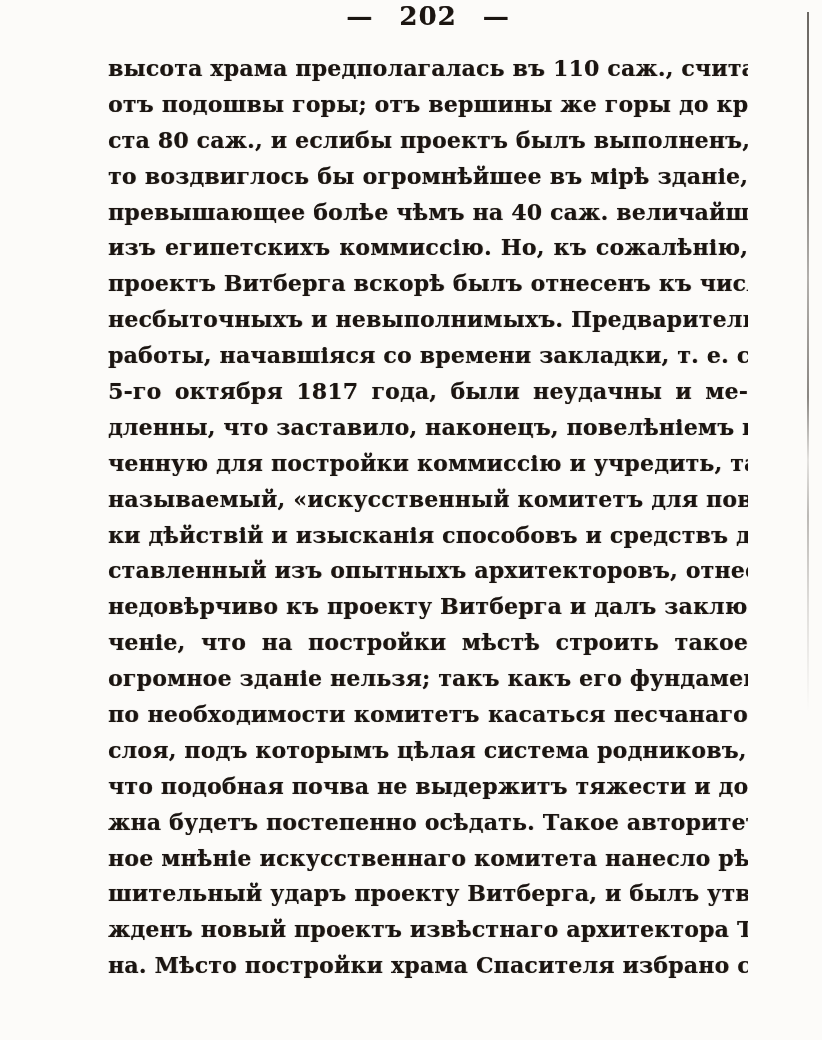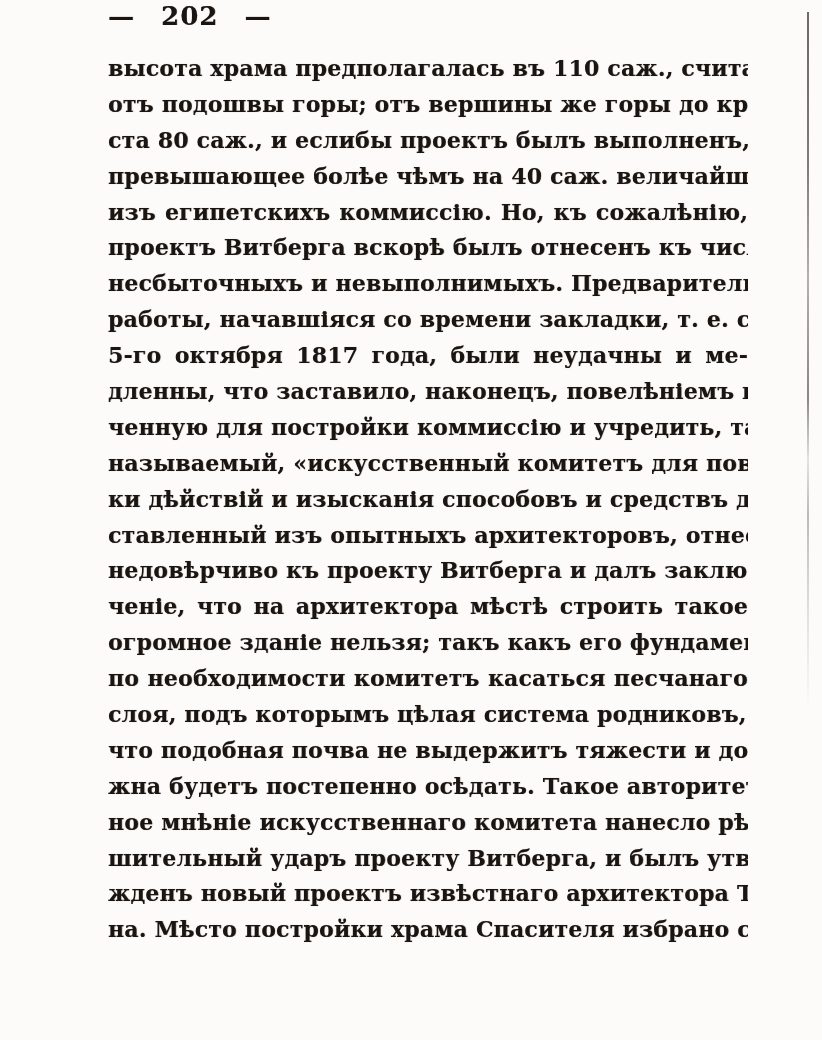--- a/index.html
+++ b/index.html
@@ -14,21 +14,21 @@
     background: #fcfbf9;
     overflow: hidden;
     font-family: "DejaVu Serif", "Liberation Serif", serif;
     color: #1b1511;
   }
   .page-number {
     position: absolute;
     top: 1px;
     left: 108px;
     width: 640px;
-    text-align: left;
+    text-align: center;
     font-size: 26px;
     font-weight: bold;
     letter-spacing: 1px;
     word-spacing: 16px;
     text-shadow: 0.4px 0.4px 0.6px rgba(25,18,10,0.55);
   }
   .text-block {
     position: absolute;
     top: 51px;
     left: 108px;
@@ -69,33 +69,34 @@
 </head>
 <body>
 
 <div class="page">
   <div class="page-number">— 202 —</div>
 
   <div class="text-block">
       <div class="text-line">высота храма предполагалась въ 110 саж., считая</div>
       <div class="text-line">отъ подошвы горы; отъ вершины же горы до кре-</div>
       <div class="text-line">ста 80 саж., и еслибы проектъ былъ выполненъ,</div>
+      <div class="text-line">то воздвиглось бы огромнѣйшее въ мірѣ зданіе,</div>
       <div class="text-line">превышающее болѣе чѣмъ на 40 саж. величайшую</div>
       <div class="text-line">изъ египетскихъ коммиссію. Но, къ сожалѣнію,</div>
       <div class="text-line">проектъ Витберга вскорѣ былъ отнесенъ къ числу</div>
       <div class="text-line">несбыточныхъ и невыполнимыхъ. Предварительныя</div>
       <div class="text-line">работы, начавшіяся со времени закладки, т. е. съ</div>
       <div class="text-line">5-го октября 1817 года, были неудачны и ме-</div>
       <div class="text-line">дленны, что заставило, наконецъ, повелѣніемъ го-</div>
       <div class="text-line">ченную для постройки коммиссію и учредить, такъ</div>
       <div class="text-line">называемый, «искусственный комитетъ для повѣр-</div>
       <div class="text-line">ки дѣйствій и изысканія способовъ и средствъ для</div>
       <div class="text-line">ставленный изъ опытныхъ архитекторовъ, отнесся</div>
       <div class="text-line">недовѣрчиво къ проекту Витберга и далъ заклю-</div>
-      <div class="text-line">ченіе, что на архитектора мѣстѣ строить такое</div>
+      <div class="text-line">ченіе, что на постройки мѣстѣ строить такое</div>
       <div class="text-line">огромное зданіе нельзя; такъ какъ его фундаментъ</div>
       <div class="text-line">по необходимости комитетъ касаться песчанаго</div>
       <div class="text-line">слоя, подъ которымъ цѣлая система родниковъ, и</div>
       <div class="text-line">что подобная почва не выдержитъ тяжести и дол-</div>
       <div class="text-line">жна будетъ постепенно осѣдать. Такое авторитет-</div>
       <div class="text-line">ное мнѣніе искусственнаго комитета нанесло рѣ-</div>
       <div class="text-line">шительный ударъ проекту Витберга, и былъ утвер-</div>
       <div class="text-line">жденъ новый проектъ извѣстнаго архитектора То-</div>
       <div class="text-line">на. Мѣсто постройки храма Спасителя избрано са-</div>
     </div>

